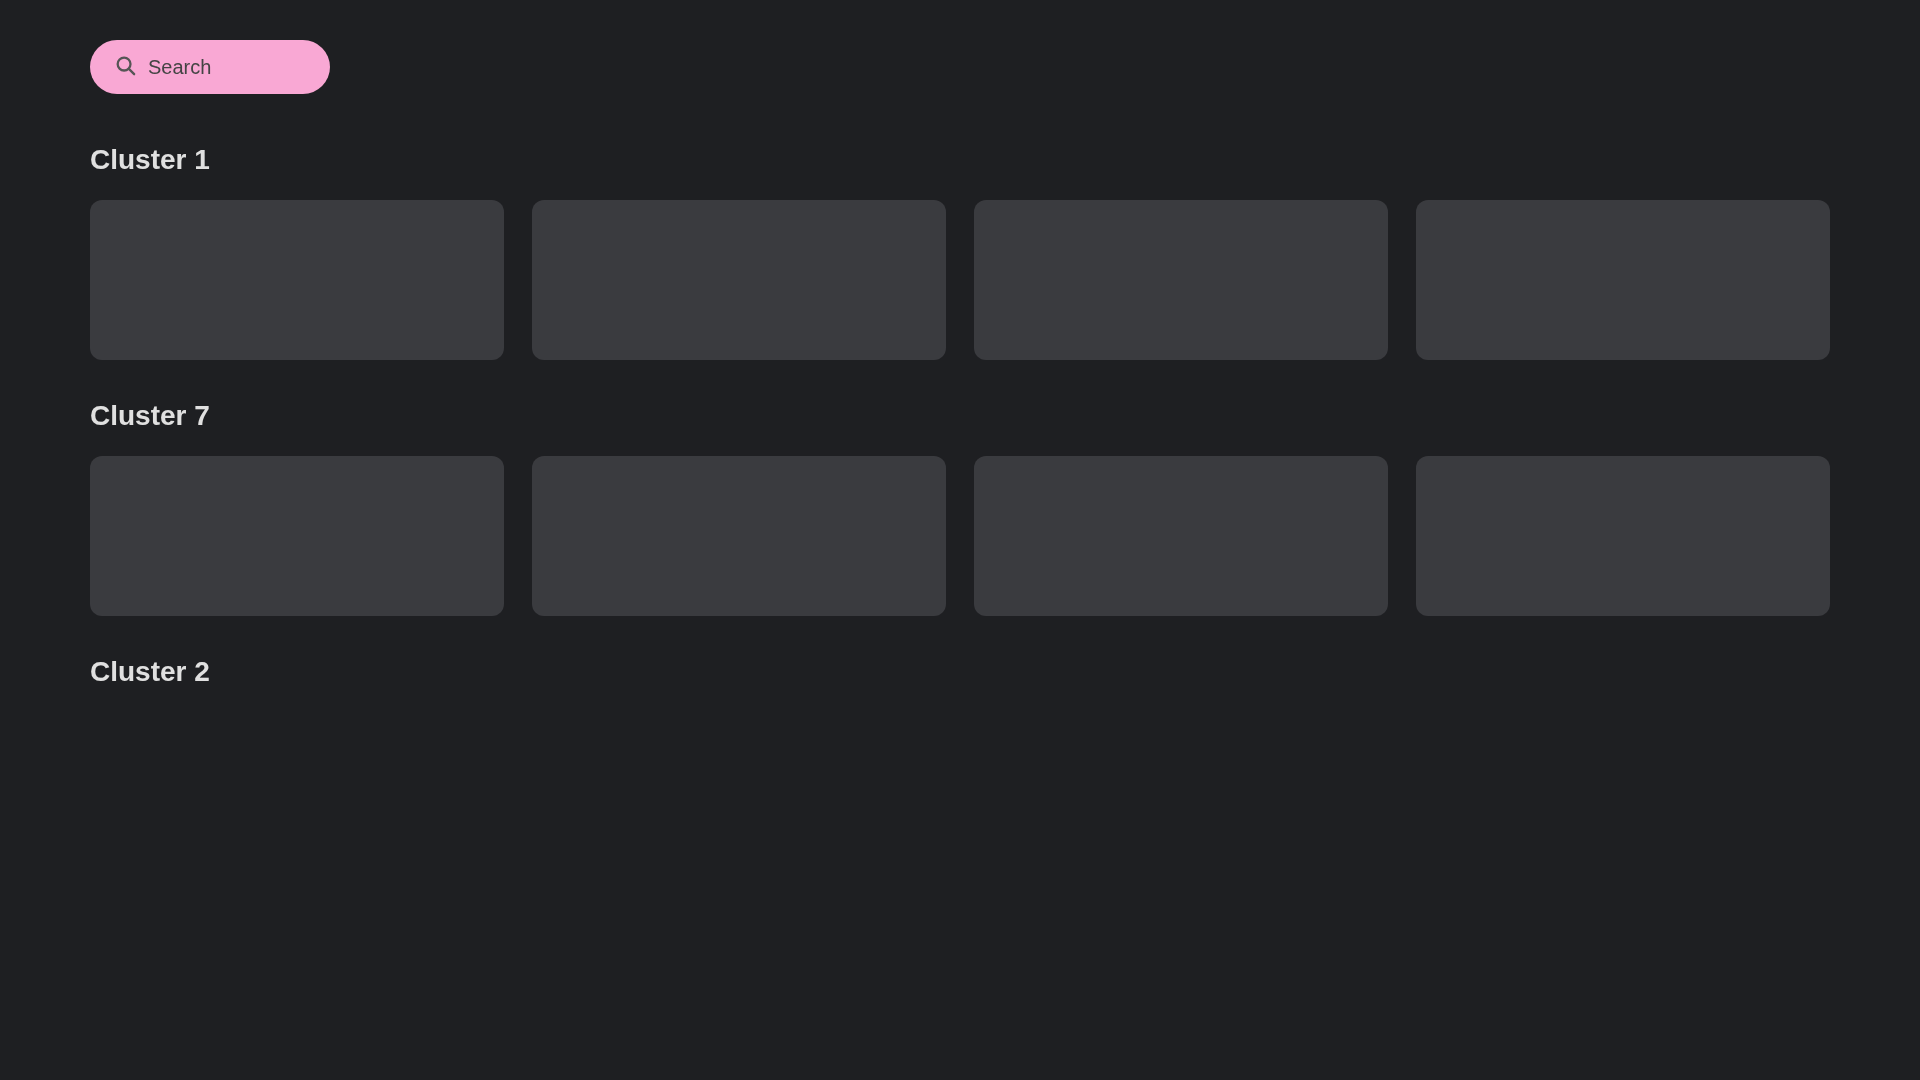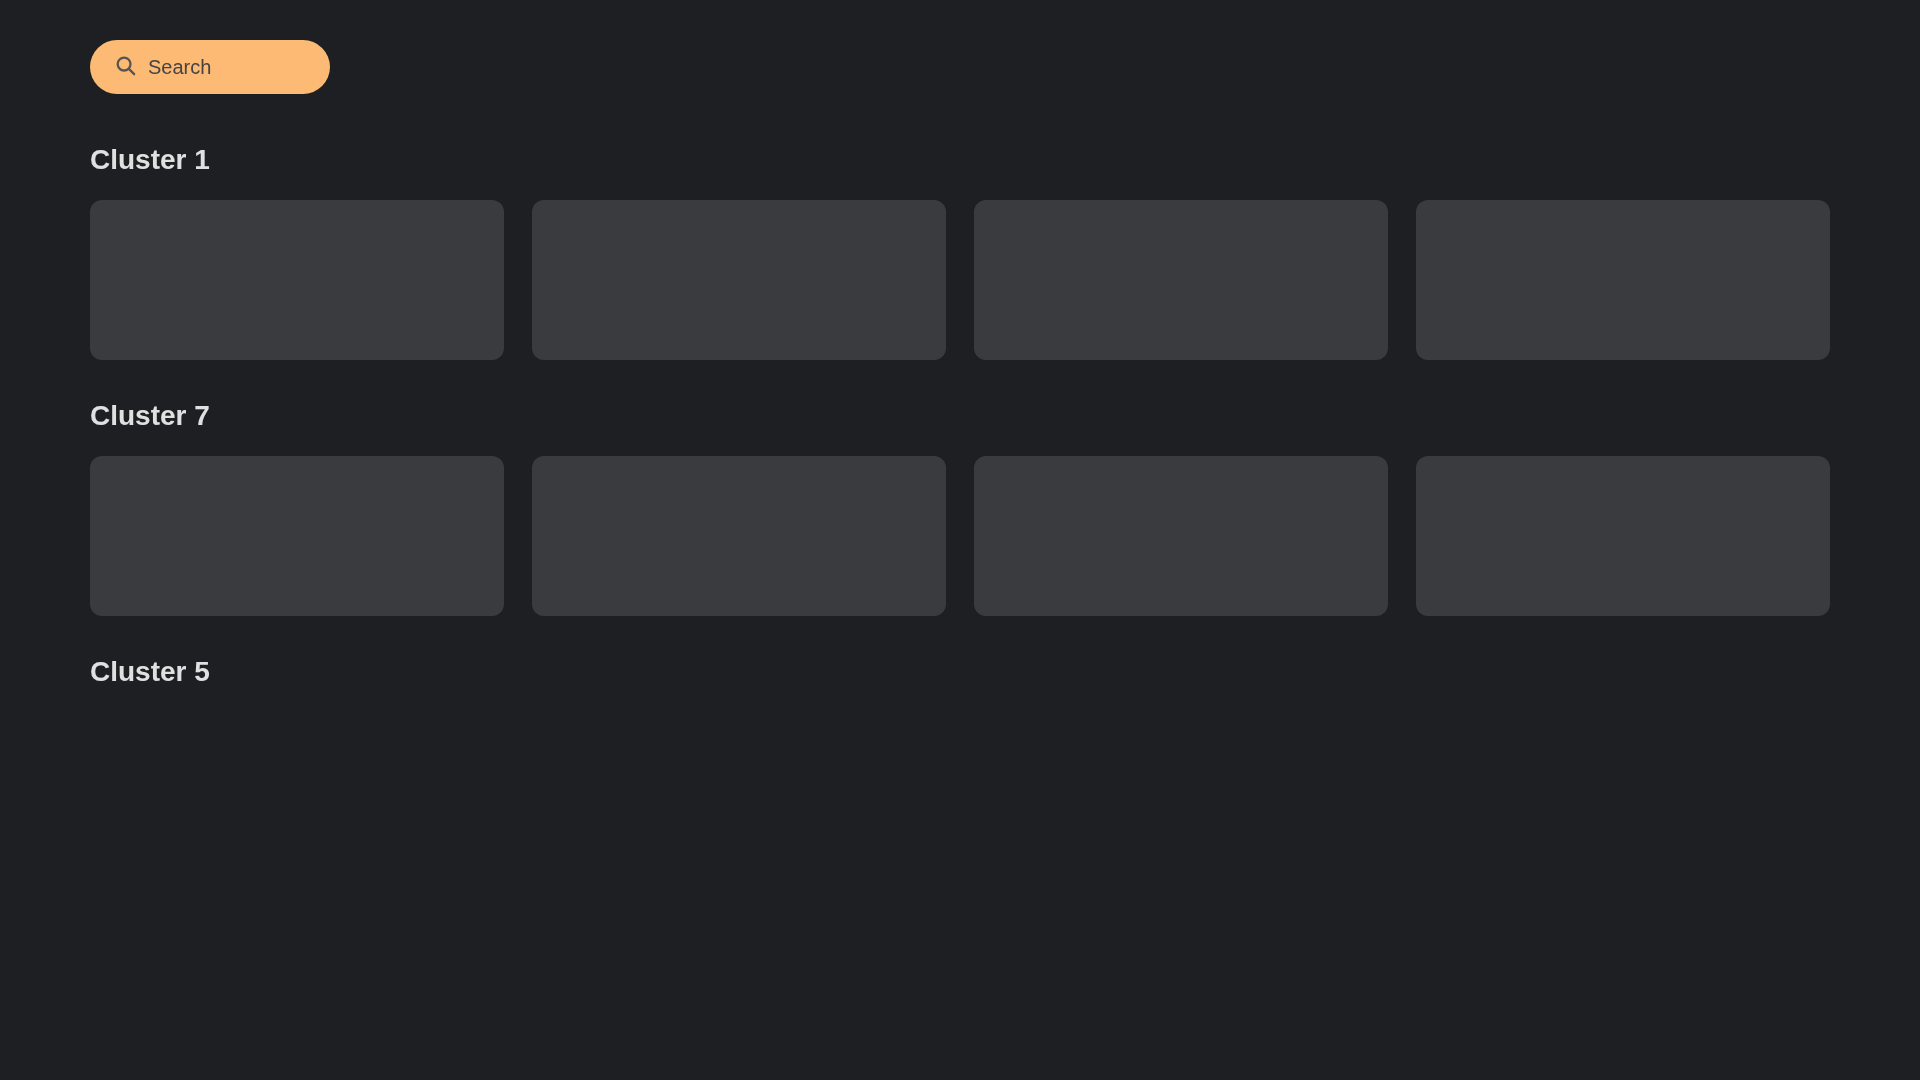--- a/index.html
+++ b/index.html
@@ -18,21 +18,21 @@
     }
 
     .page-container {
       padding: 40px 90px;
     }
 
     .search-bar {
       display: flex;
       align-items: center;
       gap: 12px;
-      background-color: #fdba74;
+      background-color: #f9a8d4;
       border-radius: 50px;
       padding: 14px 24px;
       width: 240px;
       margin-bottom: 50px;
       cursor: text;
     }
 
     .search-icon-svg {
       color: #555;
       flex-shrink: 0;
@@ -106,16 +106,16 @@
     <div class="cluster-grid">
       <div class="cluster-card"></div>
       <div class="cluster-card"></div>
       <div class="cluster-card"></div>
       <div class="cluster-card"></div>
 
     </div>
   </div>
 
   <div class="cluster-section">
-    <h2 class="cluster-title">Cluster 5</h2>
+    <h2 class="cluster-title">Cluster 2</h2>
   </div>
 
 </div>
 
 </body></html>

